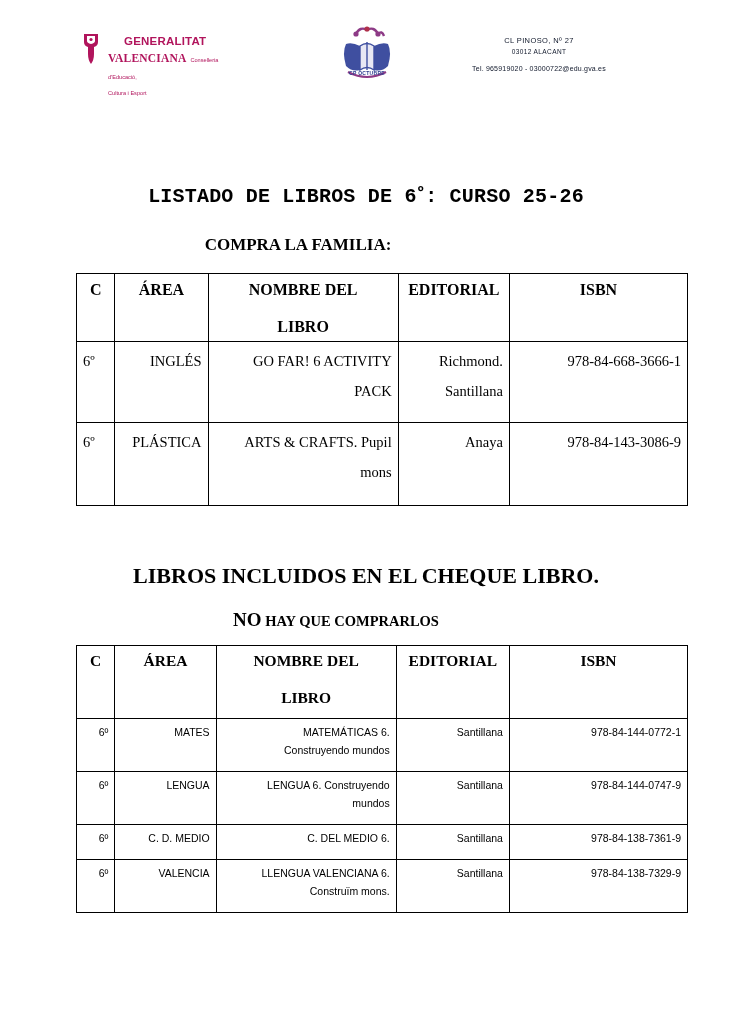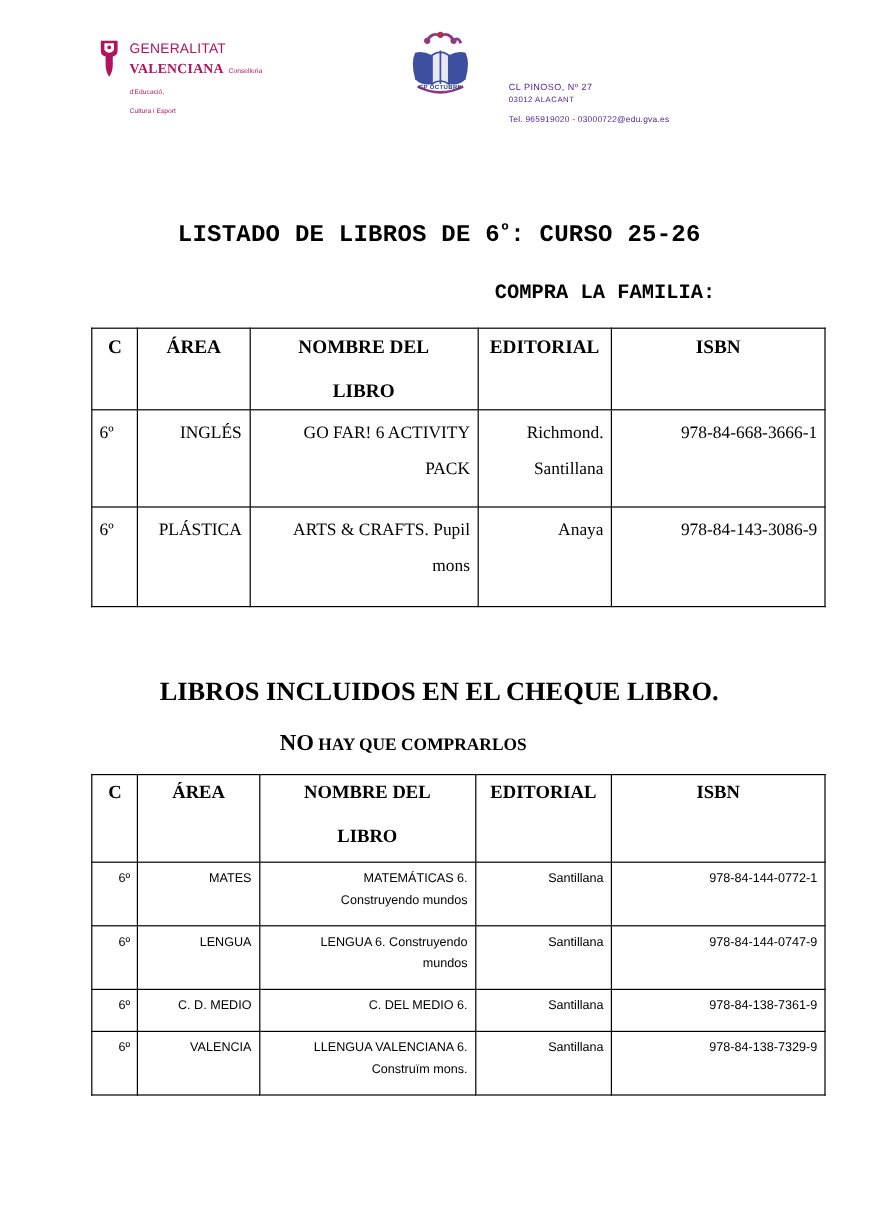--- a/index.html
+++ b/index.html
@@ -38,24 +38,25 @@
     height: 34px;
     flex: 0 0 auto;
     position: relative;
   }
   .logo-gva .mark svg { display: block; }
   .logo-gva .txt {
     line-height: 1.05;
   }
   .logo-gva .l1 {
     font-family: "Liberation Sans", sans-serif;
-    font-weight: normal;
+    font-weight: bold;
     font-size: 11.5px;
     color: #b1145c;
     letter-spacing: .2px;
+    margin-left: 16px;
   }
   .logo-gva .l2 {
     font-family: Liberation Serif, serif;
     font-weight: bold;
     font-size: 11.5px;
     color: #b1145c;
     letter-spacing: .2px;
   }
   .logo-gva .l3 {
     font-family: "Liberation Sans", sans-serif;
@@ -83,23 +84,23 @@
     position: relative;
     z-index: 3;
     font-weight: bold;
   }
 
   .addr {
     position: absolute;
     right: 78px;
     top: 14px;
     width: 230px;
+    text-align: center;
     font-family: "Liberation Sans", sans-serif;
-    color: #4c1d95;
-    margin-top: 32px;
+    color: #0f172a;
   }
   .addr .a1 { font-size: 7.5px; letter-spacing: .4px; }
   .addr .a2 { font-size: 6.5px; letter-spacing: .4px; margin-top: 3px; }
   .addr .a3 { font-size: 7px; letter-spacing: .2px; margin-top: 10px; }
 
   
   .doc-title {
     position: absolute;
     top: 185px;
     left: 0;
@@ -112,22 +113,22 @@
   }
   .doc-title sup {
     font-size: 14px;
     vertical-align: 5px;
   }
   .sub-title {
     position: absolute;
     top: 235px;
     left: 0;
     width: 596px;
-    text-align: right;
-    font-family: Liberation Mono, monospace;
+    text-align: center;
+    font-family: Liberation Serif, serif;
     font-weight: bold;
     font-size: 17px;
   }
 
   .section2-title {
     position: absolute;
     top: 563px;
     left: 0;
     width: 732px;
     text-align: center;

